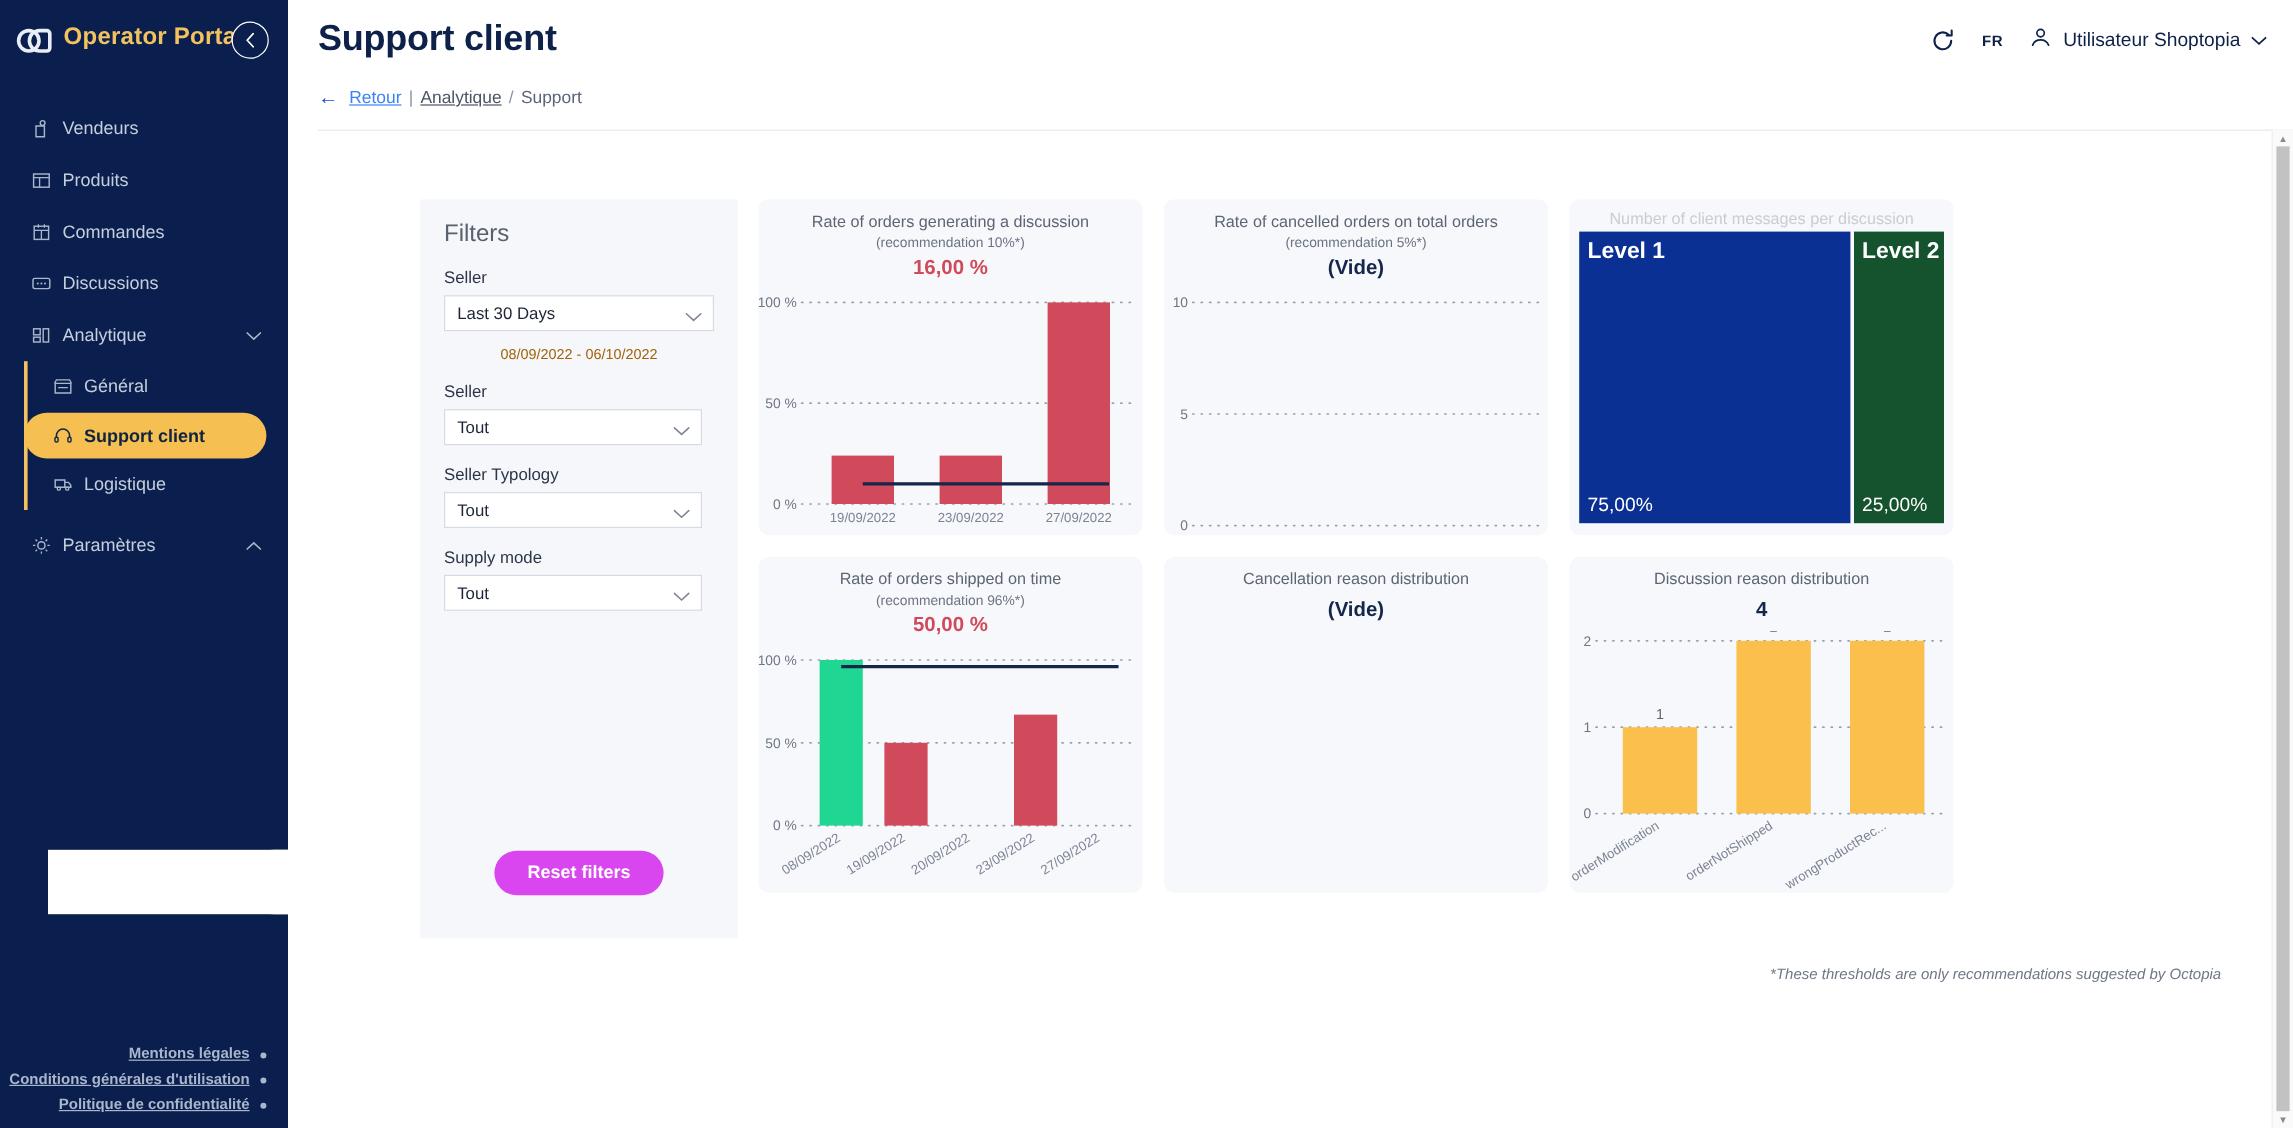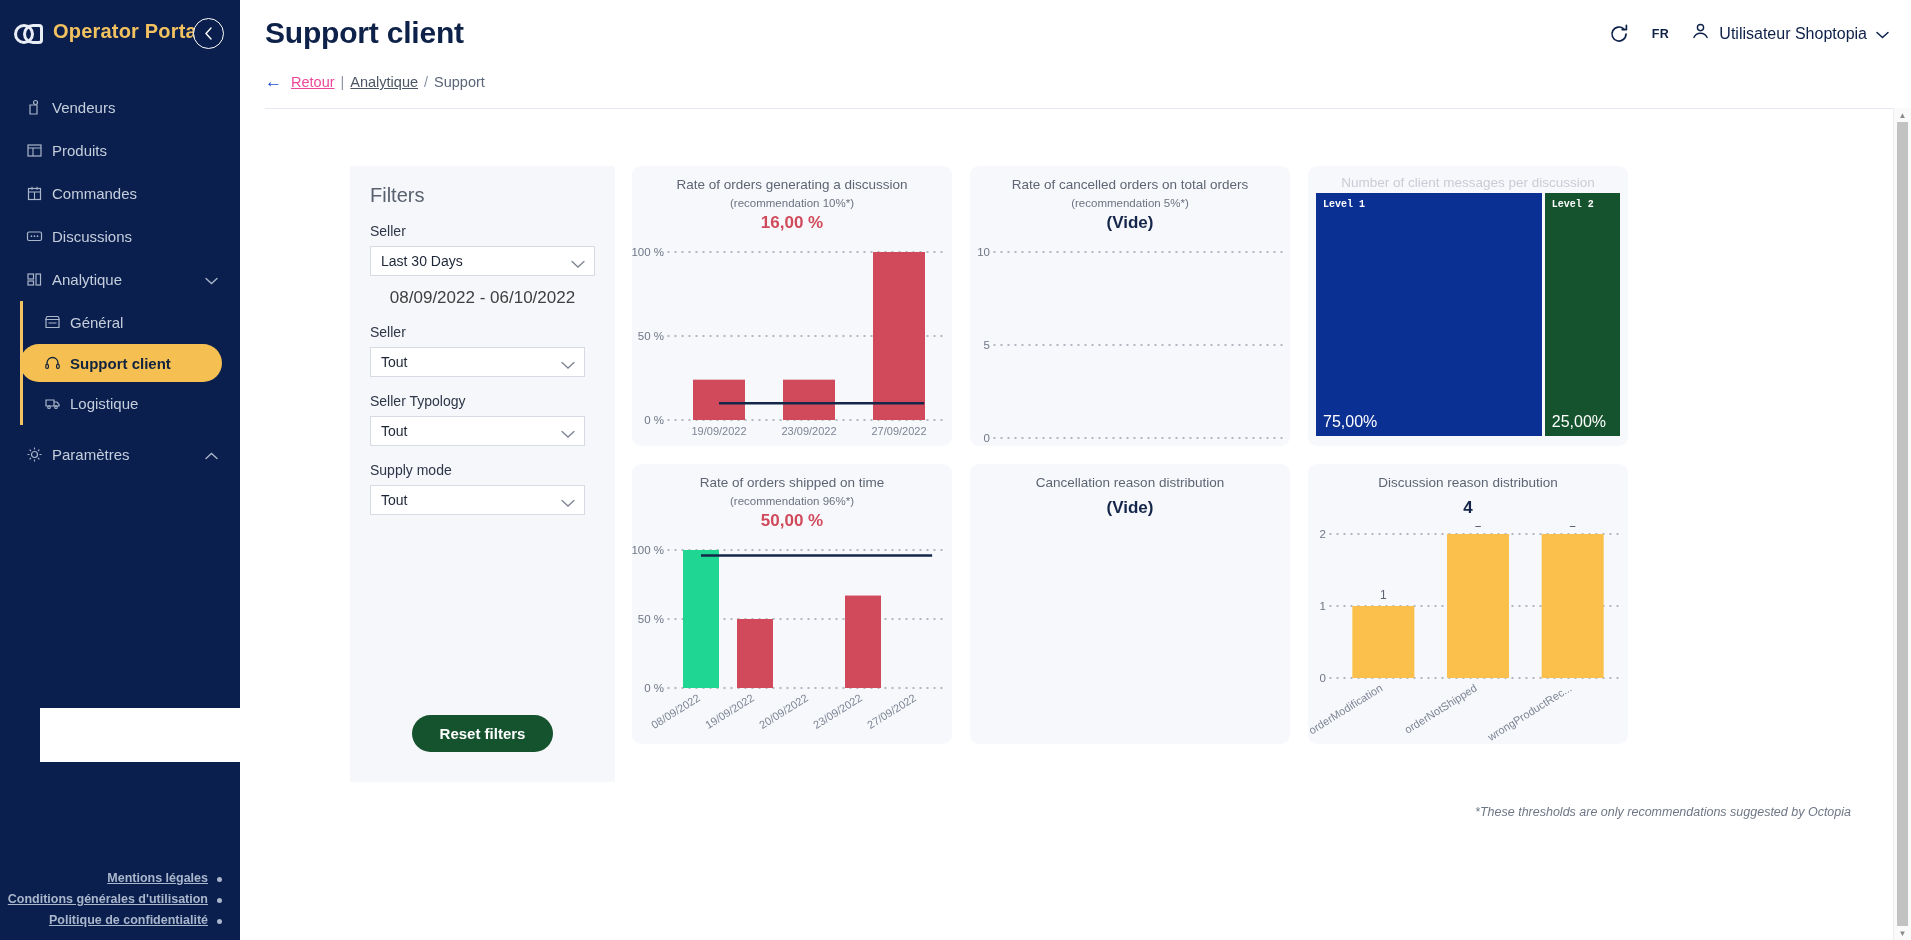--- a/index.html
+++ b/index.html
@@ -88,21 +88,21 @@
     background: #ffffff; z-index: 3;
   }
   #page-title {
     position: absolute; left: 25px; top: 16px;
     font-size: 30px; font-weight: bold; color: #0d2149; letter-spacing: -.2px;
   }
   #breadcrumb {
     position: absolute; left: 25px; top: 72px; font-size: 14.5px; color: #5a6578;
     display: flex; align-items: center; gap: 6px;
   }
-  #breadcrumb .bc-back { color: #ec4899; text-decoration: underline; cursor: pointer; }
+  #breadcrumb .bc-back { color: #3b82f6; text-decoration: underline; cursor: pointer; }
   #breadcrumb .bc-sep  { color: #8b94a5; }
   #breadcrumb .bc-link { color: #4b5565; text-decoration: underline; cursor: pointer; }
   #breadcrumb .bc-cur  { color: #5a6578; }
   #breadcrumb .bc-arrow { color: #1c48d4; font-size: 17px; margin-right: 3px; }
   #topbar .divider {
     position: absolute; left: 25px; right: 0px; top: 108px; height: 1px; background: #e5e8ee;
   }
   #topbar-right {
     position: absolute; right: 22px; top: 22px; display: flex; align-items: center; gap: 22px;
   }
@@ -123,23 +123,23 @@
     padding: 18px 20px 26px 20px; border-radius: 2px; min-height: 616px;
   }
   #filters h2 { font-size: 20px; font-weight: 400; color: #59616f; margin-bottom: 16px; }
   .f-label { font-size: 14px; color: #2c3648; margin-bottom: 7px; margin-top: 16px; }
   .f-select {
     position: relative; background: #ffffff; border: 1px solid #d6dae2;
     height: 30px; display: flex; align-items: center; padding: 0 10px;
     font-size: 14px; color: #1d2636; cursor: pointer;
   }
   .f-select .chev { position: absolute; right: 9px; top: 9px; }
-  .f-range { text-align: center; font-size: 17px; color: #404040; margin: 12px 0 4px 0; }
+  .f-range { text-align: center; font-size: 12px; color: #a16207; margin: 12px 0 4px 0; }
   #reset-filters {
-    display: block; margin: 200px auto 0 auto; background: #14532d; color: #ffffff;
+    display: block; margin: 200px auto 0 auto; background: #d946ef; color: #ffffff;
     border: none; border-radius: 19px; height: 37px; padding: 0 28px;
     font-size: 15px; font-weight: bold; cursor: pointer; font-family: "Liberation Sans", sans-serif;
   }
 
   
   #cards {
     position: absolute; left: 392px; top: 56px; right: 30px;
     display: grid; grid-template-columns: repeat(3, 320px); gap: 18px;
   }
   .card {
@@ -159,21 +159,21 @@
   .tm-card { padding: 0; overflow: hidden; }
   .tm-title {
     position: absolute; left: 0; right: 0; top: 9px; text-align: center;
     font-size: 13.5px; color: #c9ccd4; z-index: 2;
   }
   .tm-wrap {
     position: absolute; left: 8px; right: 8px; top: 27px; bottom: 10px;
     display: flex; gap: 3px;
   }
   .tm-tile { position: relative; color: #ffffff; }
-  .tm-tile .tm-name { position: absolute; left: 7px; top: 6px; font-size: 10px; font-weight: 600; font-family: Liberation Mono, monospace; }
+  .tm-tile .tm-name { position: absolute; left: 7px; top: 6px; font-size: 19px; font-weight: 600; }
   .tm-tile .tm-val  { position: absolute; left: 7px; bottom: 5px; font-size: 16px; }
 
   #footnote {
     position: absolute; right: 42px; top: 695px; font-size: 12.5px; color: #6f7786;
     font-style: italic;
   }
 
   
   #vscroll {
     position: absolute; right: 0; top: 108px; width: 18px; bottom: 0;

